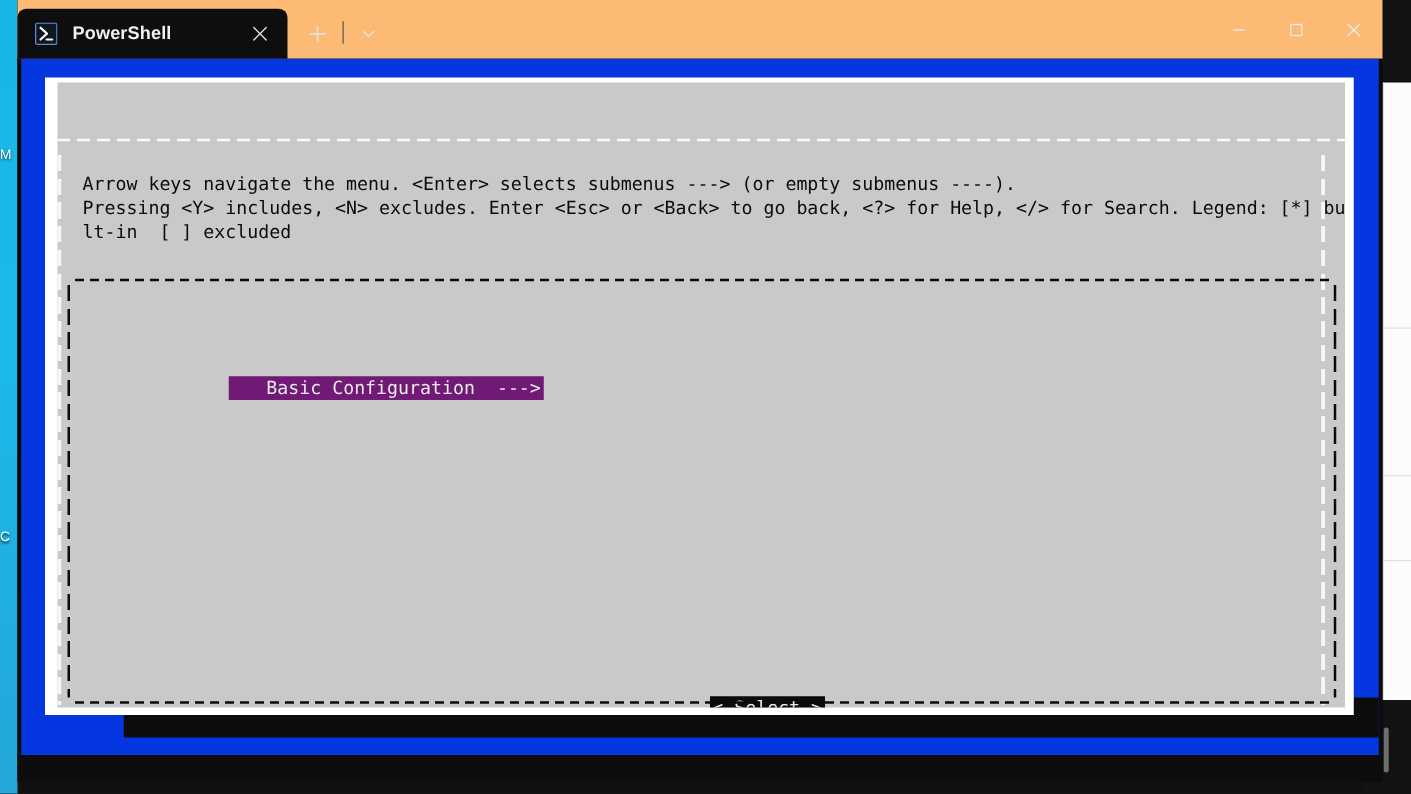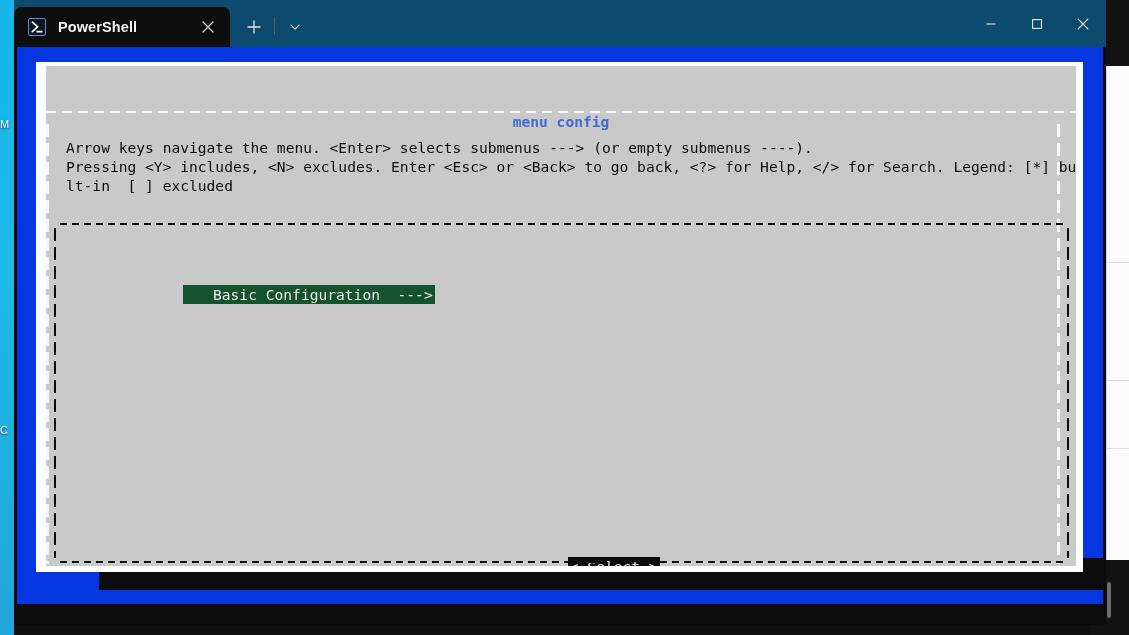--- a/index.html
+++ b/index.html
@@ -95,21 +95,21 @@
     left: 14px; top: 0;
     width: 1092px; height: 625px;
     background: #0c0c0c;
   }
 
   
   .titlebar {
     position: absolute;
     left: 0; top: 0;
     width: 1092px; height: 47px;
-    background: #0c4a6e;
+    background: #fdba74;
     display: flex;
     align-items: flex-end;
   }
   .tabstrip {
     display: flex;
     align-items: flex-end;
     height: 47px;
     flex: 0 0 auto;
   }
   .tab {
@@ -291,24 +291,25 @@
     left: 14px; top: 162px;
     width: 1004px;
   }
   .mc-item {
     height: 19px;
     line-height: 19px;
     padding-left: 30px;
     white-space: pre;
   }
   .mc-item.selected {
-    background: #14532d;
+    background: #701a75;
     color: #e9e9e9;
     display: inline-block;
     padding-right: 2px;
+    margin-top: 16px;
   }
   .mc-item-row { height: 19px; }
 
   
   .mc-buttons {
     position: absolute;
     left: 0; top: 472px;
     width: 1030px;
     text-align: center;
     white-space: pre;
@@ -402,21 +403,20 @@
       <div class="term-blue"></div>
       <div class="term-black-under"></div>
 
       <div class="mc-dialog">
         <div class="mc-inner">
 
           <div class="mc-frame-left"></div>
           <div class="mc-frame-right"></div>
 
           <div class="mc-titleline"></div>
-          <div class="mc-title"><span>menu config</span></div>
 
           <div class="mc-help">Arrow keys navigate the menu. &lt;Enter&gt; selects submenus ---&gt; (or empty submenus ----).
 Pressing &lt;Y&gt; includes, &lt;N&gt; excludes. Enter &lt;Esc&gt; or &lt;Back&gt; to go back, &lt;?&gt; for Help, &lt;/&gt; for Search. Legend: [*] built-in  [ ] excluded</div>
 
           <div class="mc-rule mc-rule-top"></div>
           <div class="mc-vbar mc-vbar-left"></div>
           <div class="mc-vbar mc-vbar-right"></div>
 
           <div class="mc-items">
             <div class="mc-item-row">

